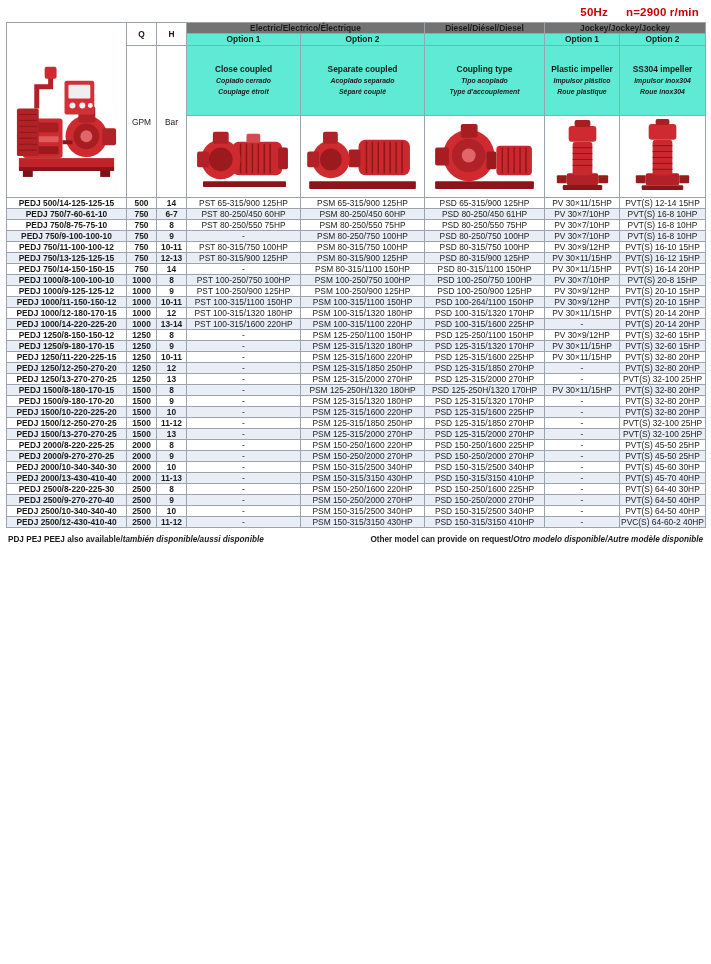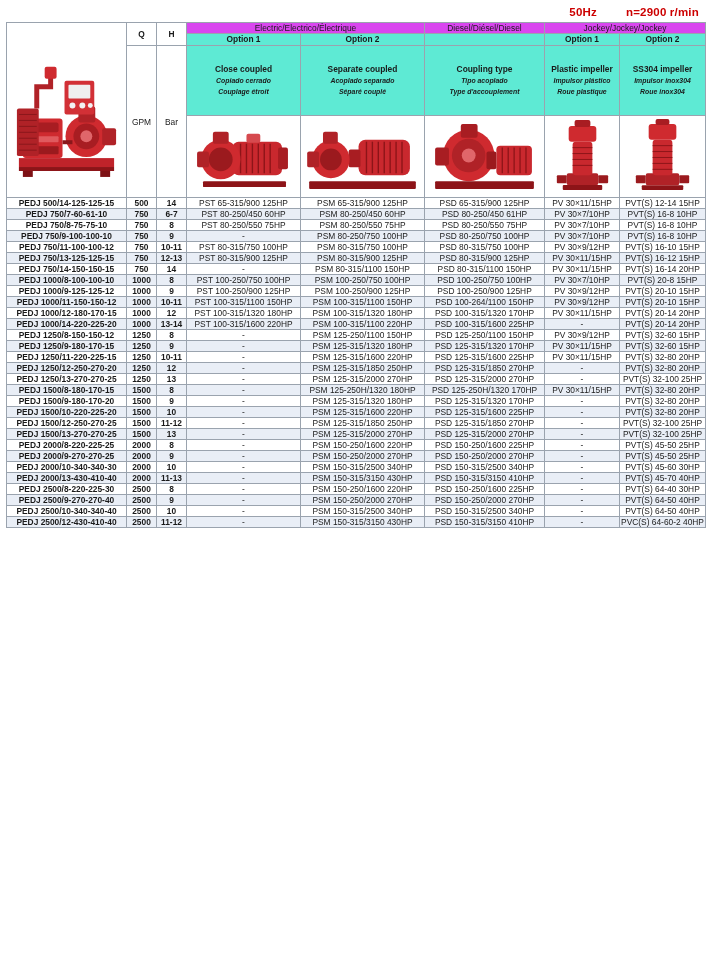--- a/index.html
+++ b/index.html
@@ -19,21 +19,21 @@
     width: 711px;
     height: 964px;
     padding: 4px 6px 0 6px;
     position: relative;
   }
   
   .top-line {
     display: flex;
     justify-content: flex-end;
     align-items: center;
-    gap: 29px;
+    gap: 18px;
     padding: 2px 6px 4px 0;
     font-weight: bold;
     font-size: 11.5px;
     color: #cc0000;
     letter-spacing: 0.2px;
   }
   
   table.main {
     border-collapse: collapse;
     width: 699px;
@@ -42,24 +42,24 @@
   table.main td, table.main th {
     border: 1px solid #9aa3ae;
     padding: 0;
     font-size: 8.4px;
     text-align: center;
     vertical-align: middle;
     color: #1a1a1a;
   }
   .hdr-group {
     font-size: 8.3px;
-    font-weight: normal;
+    font-weight: bold;
     color: #111;
     padding: 3px 2px;
-    background: #d946ef;
+    background: #737373;
   }
   .hdr-sub {
     font-size: 7.4px;
     font-weight: bold;
     padding: 3px 2px;
     line-height: 1.32;
     background: #5eead4;
   }
   .hdr-sub i { font-weight: bold; font-style: italic; font-size: 6.9px; }
   .hdr-unit {
@@ -616,13 +616,17 @@
           <td class="num">11-12</td>
           <td class="val">-</td>
           <td class="val">PSM 150-315/3150 430HP</td>
           <td class="val">PSD 150-315/3150 410HP</td>
           <td class="val">-</td>
           <td class="val">PVC(S) 64-60-2 40HP</td>
         </tr>
       </tbody>
   </table>
 
+  <div class="footer">
+    <span><span>PDJ PEJ PEEJ also available/</span><i>también disponible/aussi disponible</i></span>
+    <span><span>Other model can provide on request/</span><i>Otro modelo disponible/Autre modèle disponible</i></span>
+  </div>
 </div>
 
 </body></html>

